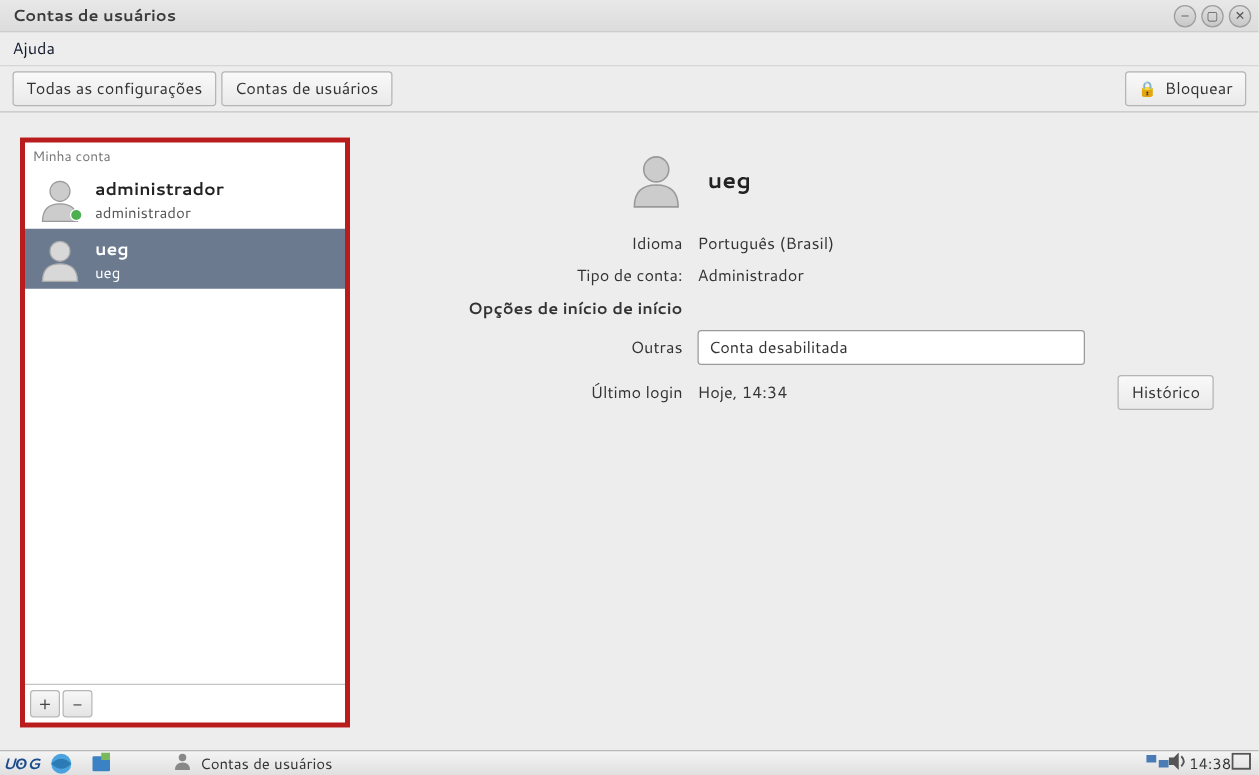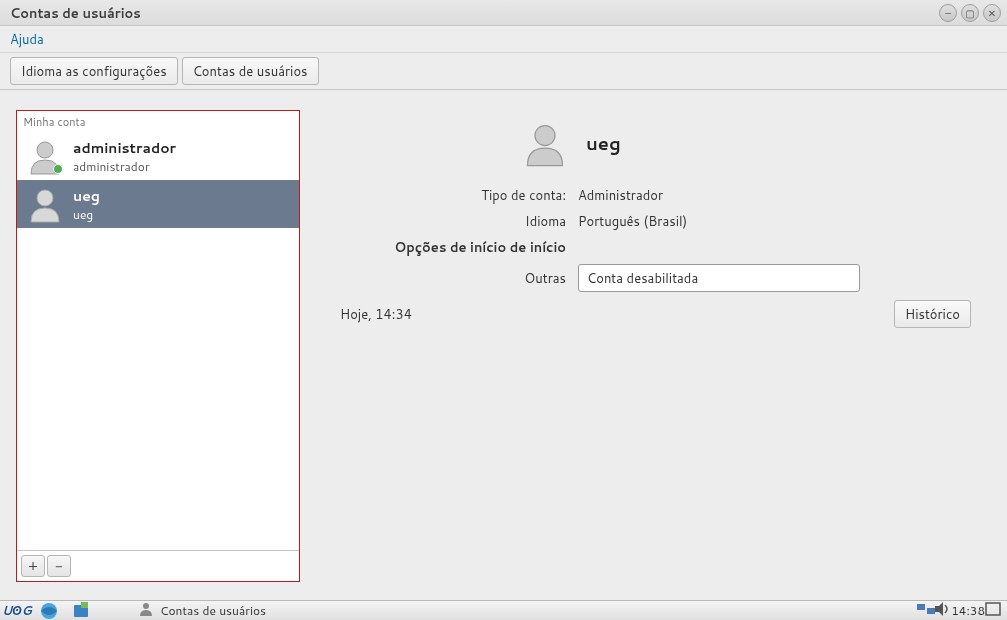--- a/index.html
+++ b/index.html
@@ -3,31 +3,31 @@
 <meta charset="utf-8">
 <style>
 * { box-sizing: border-box; margin: 0; padding: 0; font-family: "Cantarell", "Ubuntu", sans-serif; }
 body { width: 1007px; height: 620px; background: #ededed; overflow: hidden; position: relative; }
 
 .titlebar { height: 26px; background: linear-gradient(#e8e8e8, #dcdcdc); border-bottom: 1px solid #c4c4c4; display: flex; align-items: center; padding: 0 6px; }
 .titlebar-title { font-size: 13px; font-weight: bold; color: #3b3b3b; flex: 1; padding-left: 4px; }
 .window-controls { display: flex; gap: 4px; }
 .window-btn { width: 18px; height: 18px; border-radius: 9px; background: linear-gradient(#e0e0e0, #c8c8c8); border: 1px solid #9e9e9e; display:flex; align-items:center; justify-content:center; font-size:10px; color:#555; cursor:pointer; }
 
-.menubar { height: 26px; background: #ededed; display: flex; align-items: center; padding: 0 4px; font-size: 13px; color: #0369a1; }
+.menubar { height: 26px; background: #ededed; display: flex; align-items: center; padding: 0 4px; font-size: 13px; color: #0f172a; }
 .menubar-item { padding: 3px 6px; cursor: pointer; }
 
 .toolbar { height: 38px; background: #ededed; border-top: 1px solid #d6d6d6; border-bottom: 1px solid #c4c4c4; display: flex; align-items: center; padding: 0 10px; gap: 4px; }
 .btn { background: linear-gradient(#f9f9f9, #eaeaea); border: 1px solid #b5b5b5; border-radius: 3px; padding: 4px 10px; font-size: 13px; color: #333; cursor: pointer; }
 .spacer { flex: 1; }
 .btn .lock-glyph { margin-right: 6px; font-size: 12px; color: #555; }
 
 .content { display: flex; padding: 20px 16px 10px 16px; gap: 0; height: calc(100% - 26px - 26px - 38px - 28px); }
 
-.sidebar { width: 284px; border: 1px solid #b91c1c; background: #fff; display: flex; flex-direction: column; }
+.sidebar { width: 264px; border: 4px solid #b91c1c; background: #fff; display: flex; flex-direction: column; }
 .sidebar-list { flex: 1; overflow: auto; }
 .section-label { font-size: 11px; color: #777; padding: 3px 6px 2px; }
 .user-item { display: flex; align-items: center; gap: 8px; padding: 4px 8px; }
 .user-item .avatar { width: 40px; height: 40px; }
 .user-item .names .uname { font-weight: bold; font-size: 14px; color: #222; }
 .user-item .names .role { font-size: 12px; color: #555; }
 .user-item.selected { background: #6b7a8f; }
 .user-item.selected .uname, .user-item.selected .role { color: #fff; }
 .status-dot { position:absolute; bottom:2px; right:2px; width:10px; height:10px; border-radius:5px; background:#4caf50; border:1px solid #fff; }
 .avatar { position:relative; }
@@ -36,21 +36,21 @@
 .footer-btn { width: 24px; height: 22px; background: linear-gradient(#f7f7f7,#e4e4e4); border: 1px solid #b5b5b5; border-radius: 3px; font-size: 14px; color:#444; cursor:pointer; display:flex; align-items:center; justify-content:center; }
 
 .detail { flex: 1; padding: 8px 20px 0 40px; font-size: 13px; color: #333; }
 .detail-header { display: flex; align-items: center; gap: 16px; margin-bottom: 18px; padding-left: 180px; }
 .detail-header .big-avatar { width: 50px; height: 50px; }
 .detail-header .big-name { font-size: 18px; font-weight: bold; color: #222; }
 
 .form-row { display: flex; align-items: center; margin-bottom: 8px; }
 .form-row .label { width: 238px; text-align: right; padding-right: 12px; color: #333; }
 .form-row .value { flex: 1; color: #333; }
-.input-box { border: 1px solid #9a9a9a; border-radius: 3px; padding: 4px 8px; background: #fff; width: 282px; font-size:13px; }
+.input-box { border: 1px solid #9a9a9a; border-radius: 3px; padding: 4px 8px; background: #fff; width: 310px; font-size:13px; }
 .toggle { width: 66px; height: 24px; background: linear-gradient(#d0d0d0,#e4e4e4); border: 1px solid #9a9a9a; border-radius: 3px; position: relative; display:inline-block; }
 .toggle .knob { position:absolute; left:0; top:0; bottom:0; width:33px; background: linear-gradient(#f7f7f7,#dedede); border-right:1px solid #aaa; border-radius:2px 0 0 2px; }
 .toggle .glyph { position:absolute; right:11px; top:4px; font-size:11px; color:#888; }
 .hist-btn { margin-left: auto; }
 
 .taskbar { position: absolute; bottom: 0; left: 0; right: 0; height: 20px; background: linear-gradient(#f4f4f4,#e0e0e0); border-top: 1px solid #b8b8b8; display: flex; align-items: center; padding: 0 6px; gap: 10px; font-size: 12px; color:#333; }
 .taskbar .tb-icon { width: 22px; height: 20px; display:flex; align-items:center; justify-content:center; }
 .taskbar .tb-app { display:flex; align-items:center; gap:6px; padding:2px 6px; }
 .taskbar .clock { margin-left:auto; display:flex; align-items:center; }
 
@@ -66,23 +66,26 @@
     <div class="window-btn">▢</div>
     <div class="window-btn">✕</div>
   </div>
 </div>
 
 <div class="menubar">
   <div class="menubar-item">Ajuda</div>
 </div>
 
 <div class="toolbar">
-  <button class="btn">Idioma as configurações</button>
+  <button class="btn">Todas as configurações</button>
   <button class="btn">Contas de usuários</button>
   <div class="spacer"></div>
+  <button class="btn">
+    <span class="lock-glyph">🔒</span><span>Bloquear</span>
+  </button>
 </div>
 
 <div class="content">
 
   <div class="sidebar">
     <div class="sidebar-list">
       <div class="section-label">Minha conta</div>
       <div class="user-item">
         <div class="avatar">
           <svg class="avatar-svg" width="40" height="40" viewBox="0 0 40 40">
@@ -121,45 +124,46 @@
       <div class="big-avatar">
         <svg class="avatar-svg" width="50" height="50" viewBox="0 0 40 40">
           <circle cx="20" cy="14" r="8" fill="#ccc" stroke="#999"></circle>
           <path d="M6 38 Q6 24 20 24 Q34 24 34 38 Z" fill="#ccc" stroke="#999"></path>
         </svg>
       </div>
       <div class="big-name">ueg</div>
     </div>
 
     <div class="form-row">
+      <div class="label">Idioma</div>
+      <div class="value">Português (Brasil)</div>
+    </div>
+
+    <div class="form-row">
       <div class="label">Tipo de conta:</div>
       <div class="value">Administrador</div>
-    </div>
-
-    <div class="form-row">
-      <div class="label">Idioma</div>
-      <div class="value">Português (Brasil)</div>
     </div>
 
     <div class="form-row">
       <div class="label" style="font-weight:bold;">Opções de início de início</div>
       <div class="value"></div>
     </div>
 
     <div class="form-row">
       <div class="label">Outras</div>
       <div class="value">
         <div class="input-box">
           <span>Conta desabilitada</span>
         </div>
       </div>
     </div>
 
 
     <div class="form-row">
+      <div class="label">Último login</div>
       <div class="value" style="display:flex; align-items:center; width:310px;">
         <span>Hoje, 14:34</span>
         <button class="btn hist-btn">Histórico</button>
       </div>
     </div>
 
   </div>
 </div>
 
 <div class="taskbar">

